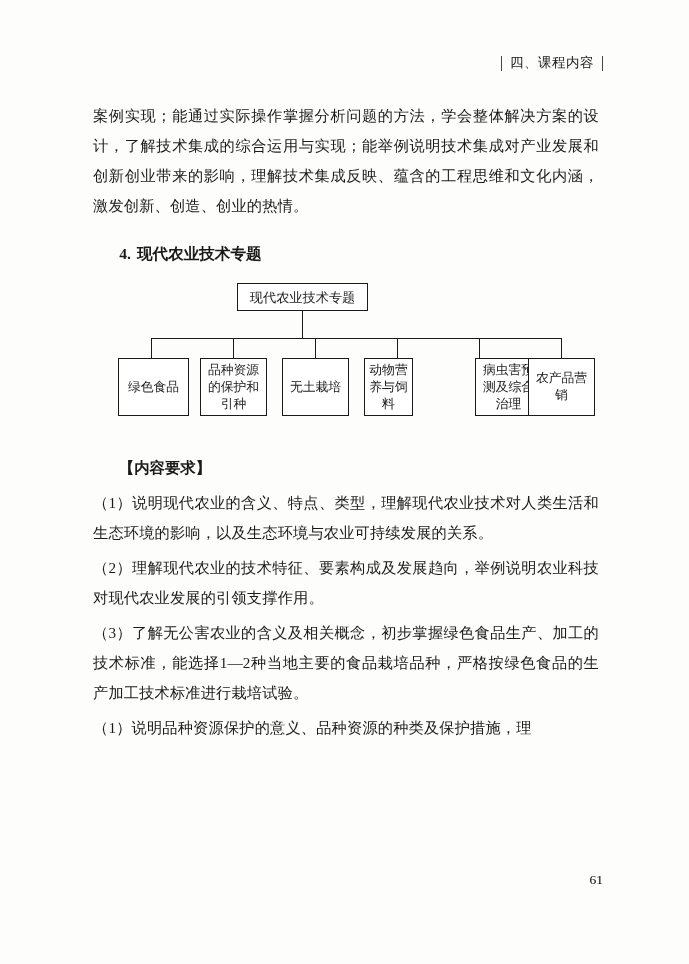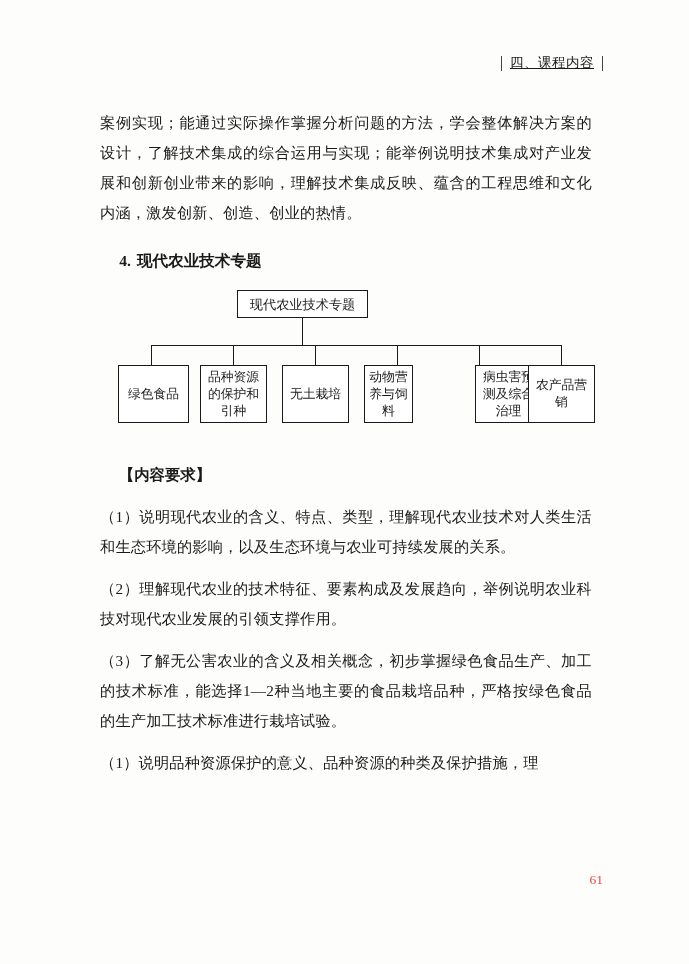--- a/index.html
+++ b/index.html
@@ -26,37 +26,36 @@
   .header {
     position: absolute;
     right: 86px;
     top: 54px;
     font-size: 13.5px;
     letter-spacing: 0.5px;
     color: #1a1a1a;
     display: flex;
     align-items: center;
     gap: 8px;
-    text-decoration: underline;
   }
   .header .bar {
     display: inline-block;
     width: 1px;
     height: 15px;
     background: #444;
   }
   
   .body {
     position: absolute;
     left: 88px;
     top: 96px;
     width: 516px;
   }
   p {
-    margin: 12px;
+    margin: 5px;
     font-size: 15.2px;
     line-height: 30px;
     text-align: justify;
     text-justify: inter-ideograph;
     letter-spacing: 0.2px;
   }
   p.indent { text-indent: 2em; }
   .sec-title {
     margin-top: 18px;
     margin-bottom: 10px;
@@ -137,21 +136,21 @@
   .vd2 { left: 227px; }
   .vd3 { left: 309px; }
   .vd4 { left: 391px; }
   .vd5 { left: 473px; }
   
   .folio {
     position: absolute;
     right: 86px;
     bottom: 76px;
     font-size: 13.5px;
-    color: #ef4444;
+    color: #000000;
   }
 </style>
 </head>
 <body>
 
 <div class="page">
 
   <div class="header">
     <span class="bar"></span>
     <span>四、课程内容</span>

